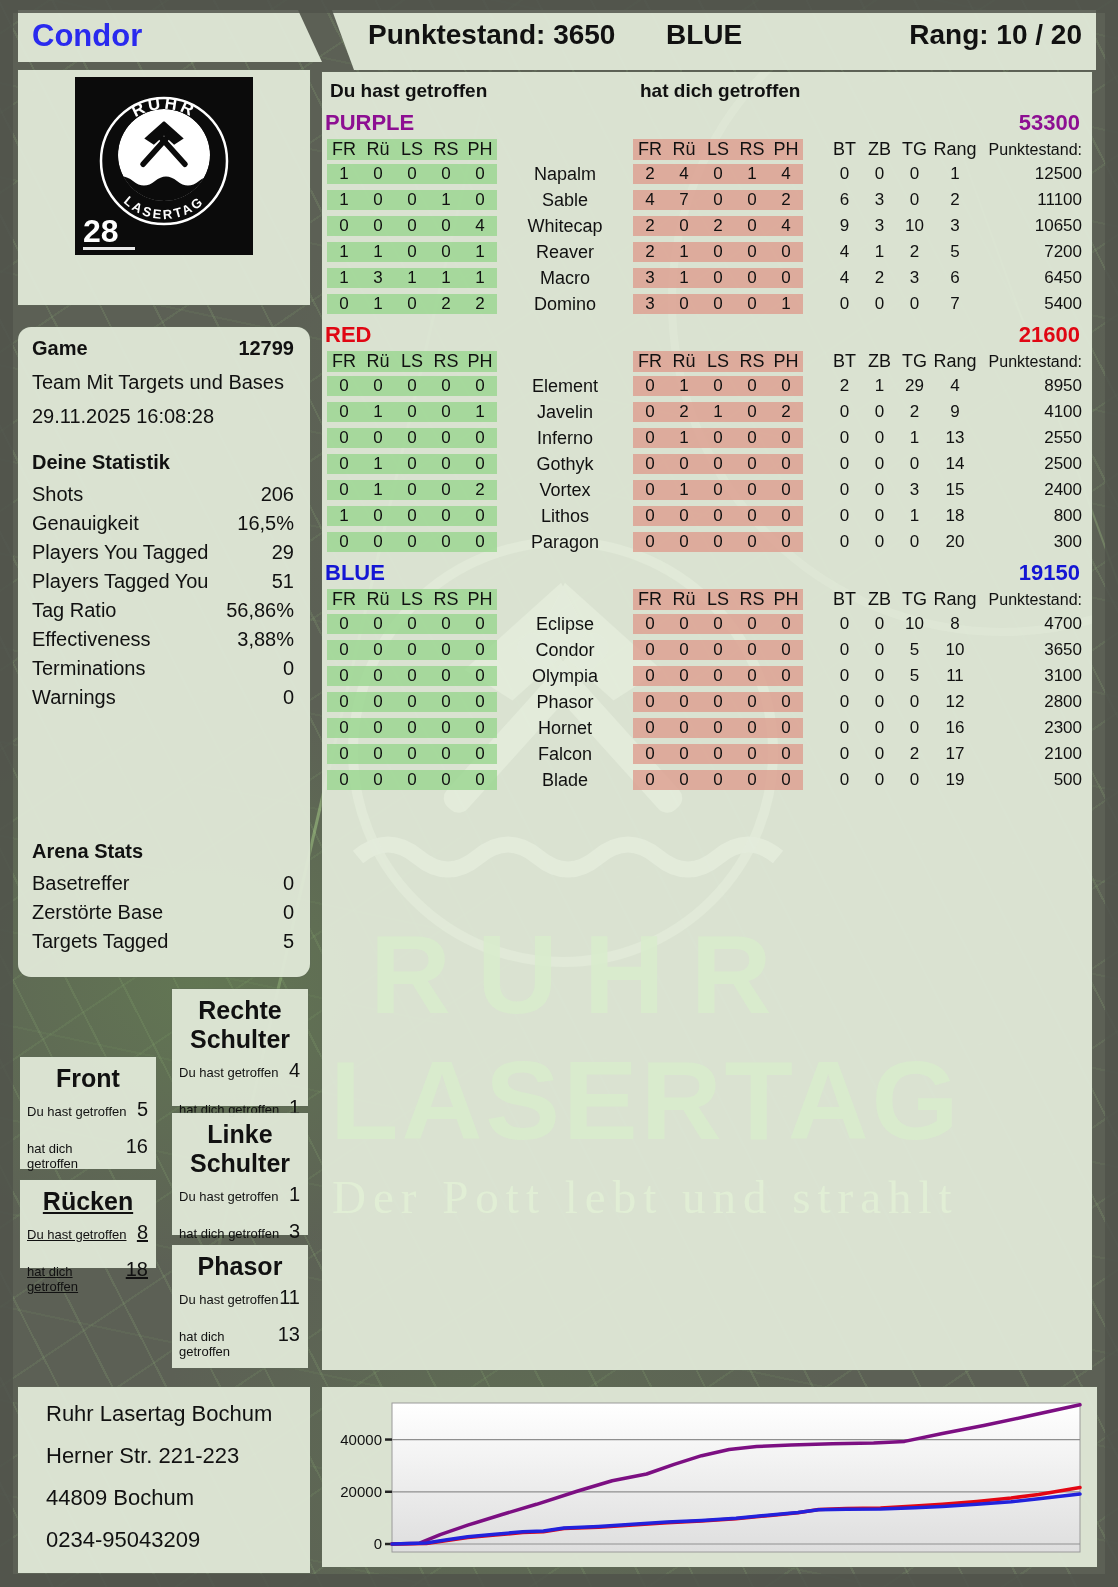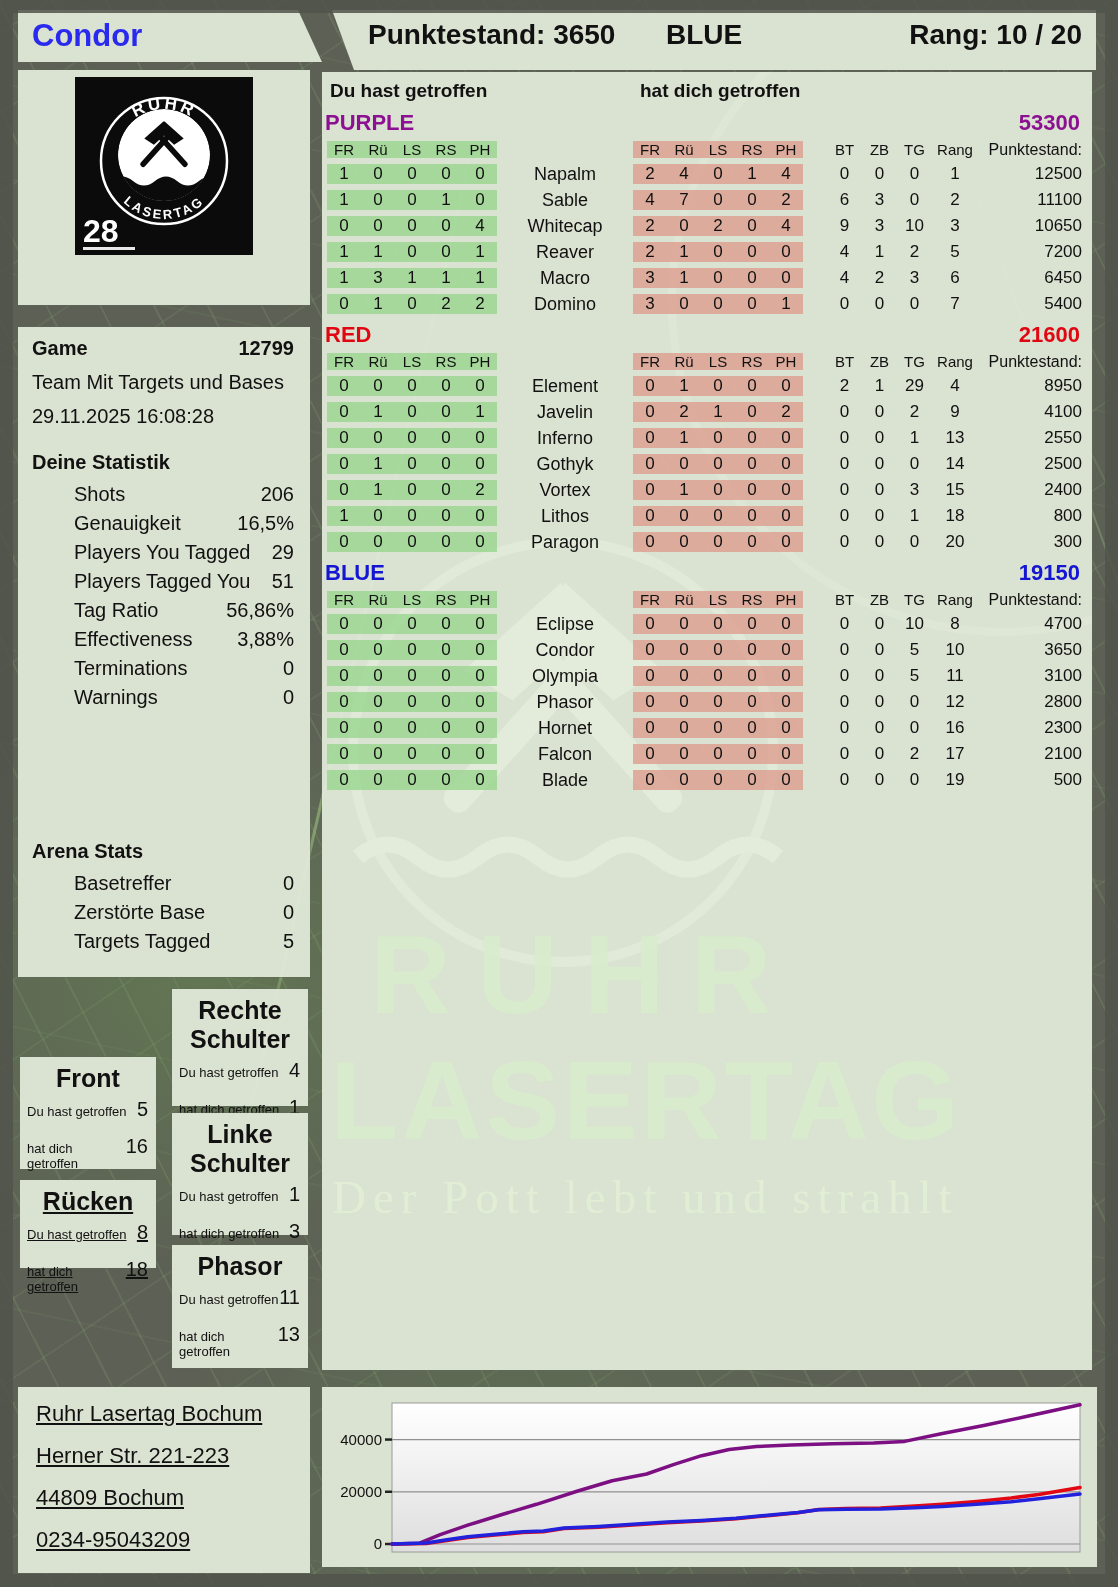--- a/index.html
+++ b/index.html
@@ -31,61 +31,61 @@
     clip-path:polygon(0 0, 100% 0, 100% 100%, 22px 100%);}
   .header-box .score{position:absolute;left:36px;top:9px;font-size:28px;font-weight:bold;}
   .header-box .team{position:absolute;left:334px;top:9px;font-size:28px;font-weight:bold;}
   .header-box .rank{position:absolute;right:14px;top:9px;font-size:28px;font-weight:bold;}
 
   
   .logo-box{left:18px;top:70px;width:292px;height:235px;}
   .logo-box svg{display:block;margin:7px auto 0;}
 
   
-  .stats-box{left:18px;top:327px;width:292px;height:650px;font-size:20px;}
+  .stats-box{left:18px;top:327px;width:292px;height:650px;font-size:20px;border-radius:13px;}
   .game-row{display:flex;justify-content:space-between;padding:10px 16px 0 14px;font-weight:bold;}
   .plain-line{padding:0 16px 0 14px;margin-top:11px;}
   .sec-title{padding:0 16px 0 14px;font-weight:bold;margin-top:23px;}
   .stat-row{display:flex;justify-content:space-between;padding:0 16px 0 14px;height:29px;align-items:center;}
-  .stat-rows{margin-top:6px;padding-left:42px;}
+  .stat-rows{margin-top:6px;}
   .arena-title{margin-top:128px;}
 
   
   .zone-box{width:136px;font-size:13px;}
   .z-rs{left:172px;top:989px;height:117px;}
   .z-fr{left:20px;top:1057px;height:112px;}
   .z-ls{left:172px;top:1113px;height:122px;}
   .z-ru{left:20px;top:1180px;height:88px;text-decoration:underline;}
   .z-ph{left:172px;top:1245px;height:123px;}
   .zb-title{text-align:center;font-weight:bold;font-size:25px;margin-top:7px;}
   .zb-row{display:flex;justify-content:space-between;align-items:baseline;padding:0 8px 0 7px;margin-top:14px;}
   .zb-row.first{margin-top:5px;}
   .zb-label{font-size:13px;}
   .zb-val{font-size:20px;}
 
   
   .addr-box{left:18px;top:1387px;width:292px;height:180px;padding-top:6px;}
-  .addr-line{padding-left:18px;font-size:22px;line-height:42px;text-decoration:underline;}
+  .addr-line{padding-left:28px;font-size:22px;line-height:42px;}
 
   
   .main-panel{left:322px;top:72px;width:770px;height:1298px;overflow:hidden;}
   .du-hdr{position:absolute;left:8px;top:8px;font-weight:bold;font-size:19px;z-index:2;}
   .hat-hdr{position:absolute;left:318px;top:8px;font-weight:bold;font-size:19px;z-index:2;}
   .teams{position:absolute;left:0;top:33px;right:0;z-index:2;}
   .team-head{display:flex;justify-content:space-between;align-items:center;height:30px;
     padding:0 12px 0 3px;font-size:22px;font-weight:bold;color:var(--tc);margin-top:3px;}
   .trow{display:grid;margin-left:5px;align-items:center;height:26px;font-size:17px;
     grid-template-columns:repeat(5,34px) 136px repeat(5,34px) 24px repeat(3,35px) 46px 104px;}
   .trow.thead{height:23px;}
   .cg{background:rgba(152,214,142,.8);text-align:center;}
   .cp{background:rgba(221,157,143,.8);text-align:center;}
   .cn{text-align:center;font-size:18px;}
   .cs,.cr{text-align:center;}
   .ck{text-align:right;}
-  .hc{font-size:15px;}
+  .hc{font-size:18px;}
   .hck{text-align:right;font-size:16px;}
 
   
   .wm{position:absolute;z-index:1;pointer-events:none;}
   .wm-emblem{left:6px;top:430px;opacity:.55;}
   .wm-circle-tr{left:330px;top:-120px;opacity:.35;}
   .wm-ruhr{left:48px;top:838px;font-size:112px;font-weight:bold;letter-spacing:26px;color:rgba(216,236,204,.85);}
   .wm-lasertag{left:8px;top:964px;font-size:112px;font-weight:bold;letter-spacing:3px;color:rgba(216,236,204,.85);}
   .wm-tagline{left:10px;top:1098px;font-size:47px;font-family:"Liberation Serif",serif;
     letter-spacing:7px;color:rgba(225,240,213,.9);}

